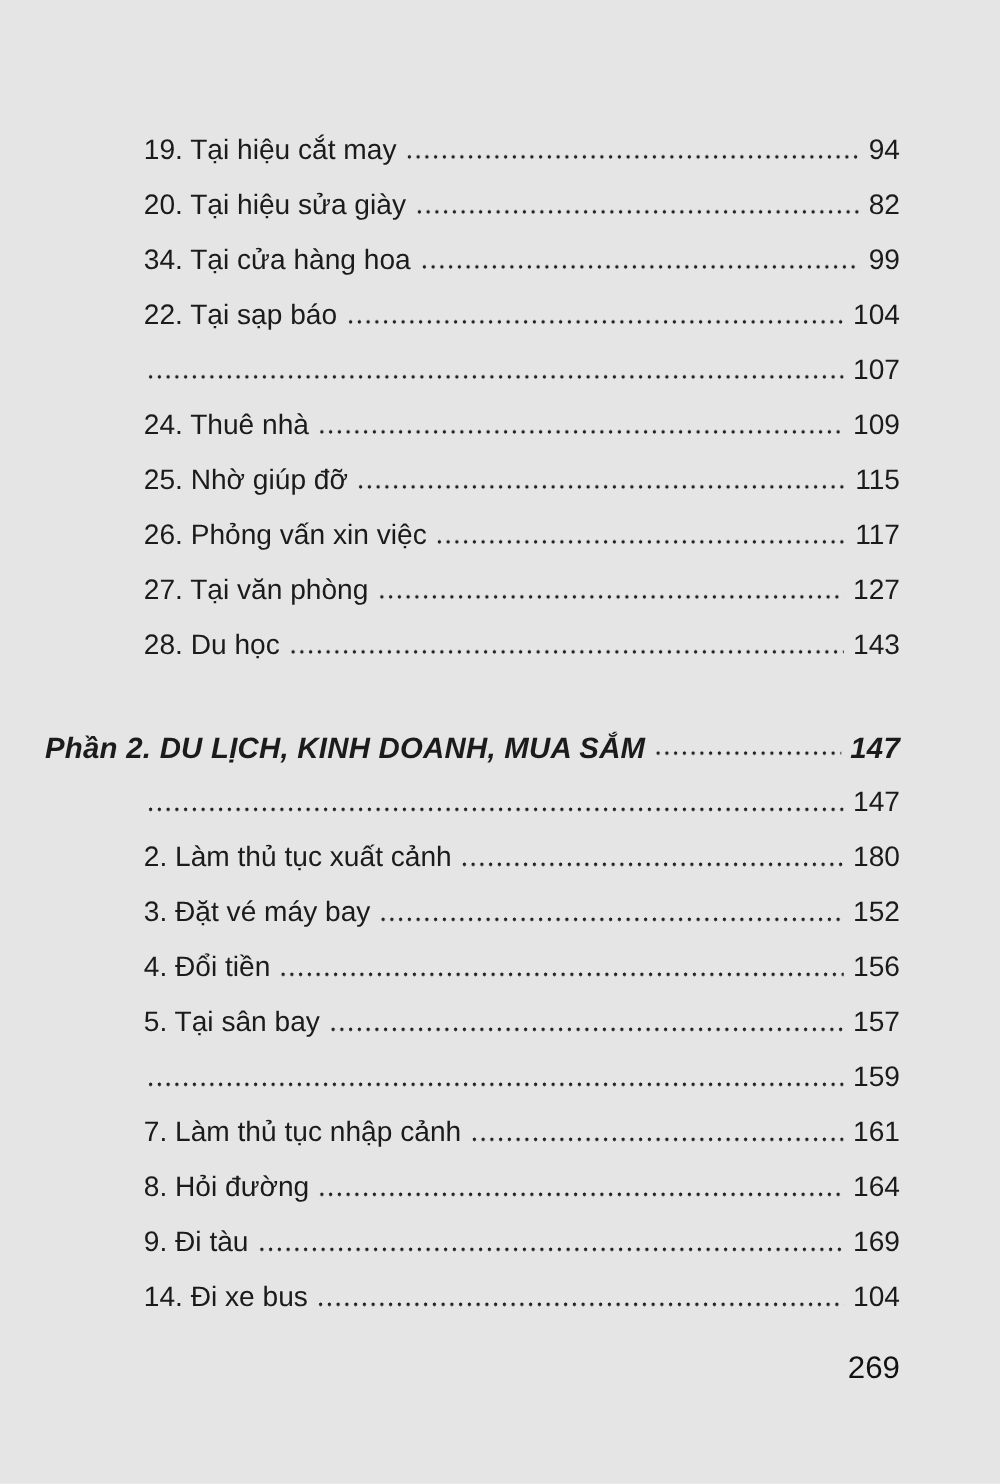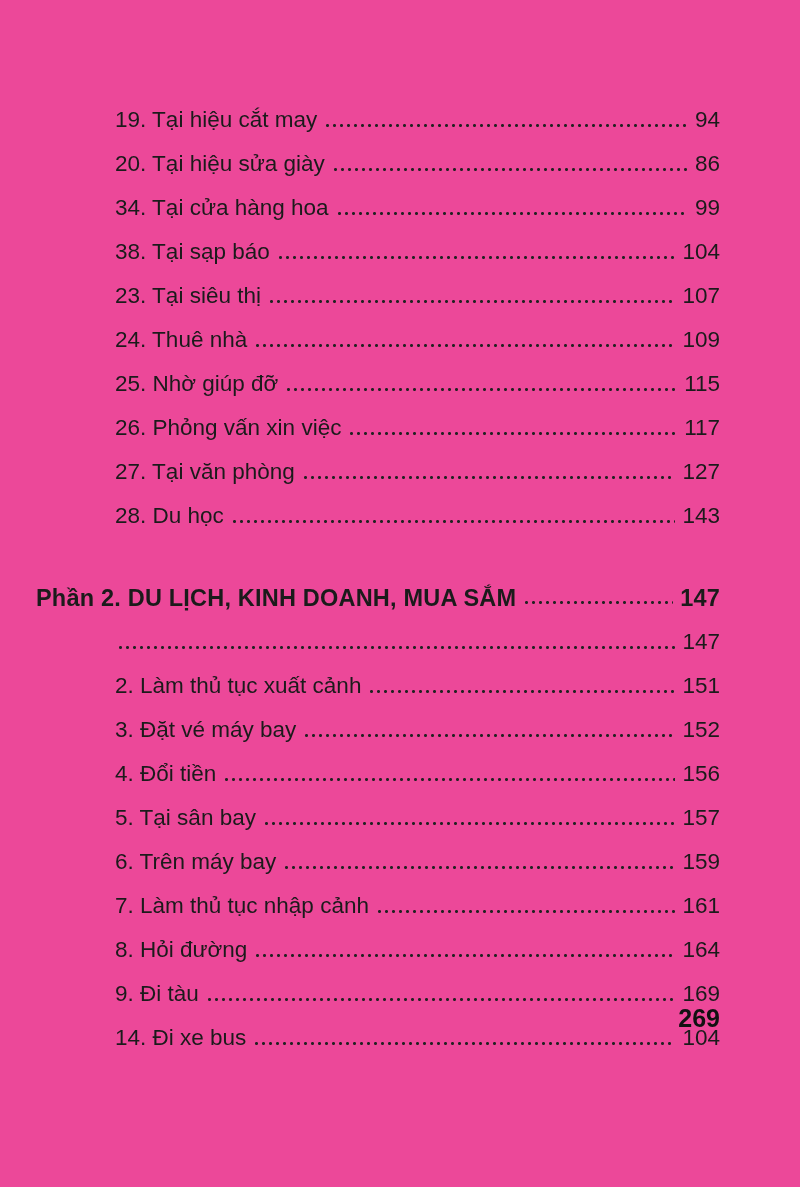--- a/index.html
+++ b/index.html
@@ -12,21 +12,21 @@
     width: 800px;
     height: 1187px;
     position: relative;
     font-family: "Liberation Sans", sans-serif;
     color: #1b1b1b;
     overflow: hidden;
   }
   .book-page {
     position: absolute;
     inset: 0;
-    background: #ec4899;
+    background: #e5e5e5;
   }
   .toc {
     position: absolute;
     top: 96px;
     left: 36px;
     width: 684px;
   }
   .toc-row {
     display: flex;
     align-items: flex-end;
@@ -54,61 +54,61 @@
     white-space: nowrap;
     padding-left: 3px;
   }
   .part-heading-row {
     margin-left: 0;
     margin-top: 36px;
     height: 46px;
     font-weight: 700;
     font-size: 23.5px;
     letter-spacing: 0.2px;
+    font-style: italic;
   }
   .part-heading-row .leader {
     margin-bottom: 13px;
   }
   .footer-pageno {
     position: absolute;
-    top: 1004px;
+    top: 1080px;
     right: 80px;
     font-size: 25px;
-    font-weight: 700;
+    font-weight: 400;
     color: #111111;
   }
 </style>
 </head>
 <body>
 
 <div class="book-page">
   <div class="toc">
 
     <div class="toc-row">
       <span class="title">19. Tại hiệu cắt may</span>
       <span class="leader"></span>
       <span class="pageno">94</span>
     </div>
     <div class="toc-row">
       <span class="title">20. Tại hiệu sửa giày</span>
       <span class="leader"></span>
-      <span class="pageno">86</span>
+      <span class="pageno">82</span>
     </div>
     <div class="toc-row">
       <span class="title">34. Tại cửa hàng hoa</span>
       <span class="leader"></span>
       <span class="pageno">99</span>
     </div>
     <div class="toc-row">
-      <span class="title">38. Tại sạp báo</span>
+      <span class="title">22. Tại sạp báo</span>
       <span class="leader"></span>
       <span class="pageno">104</span>
     </div>
     <div class="toc-row">
-      <span class="title">23. Tại siêu thị</span>
       <span class="leader"></span>
       <span class="pageno">107</span>
     </div>
     <div class="toc-row">
       <span class="title">24. Thuê nhà</span>
       <span class="leader"></span>
       <span class="pageno">109</span>
     </div>
     <div class="toc-row">
       <span class="title">25. Nhờ giúp đỡ</span>
@@ -137,39 +137,38 @@
       <span class="pageno">147</span>
     </div>
 
     <div class="toc-row">
       <span class="leader"></span>
       <span class="pageno">147</span>
     </div>
     <div class="toc-row">
       <span class="title">2. Làm thủ tục xuất cảnh</span>
       <span class="leader"></span>
-      <span class="pageno">151</span>
+      <span class="pageno">180</span>
     </div>
     <div class="toc-row">
       <span class="title">3. Đặt vé máy bay</span>
       <span class="leader"></span>
       <span class="pageno">152</span>
     </div>
     <div class="toc-row">
       <span class="title">4. Đổi tiền</span>
       <span class="leader"></span>
       <span class="pageno">156</span>
     </div>
     <div class="toc-row">
       <span class="title">5. Tại sân bay</span>
       <span class="leader"></span>
       <span class="pageno">157</span>
     </div>
     <div class="toc-row">
-      <span class="title">6. Trên máy bay</span>
       <span class="leader"></span>
       <span class="pageno">159</span>
     </div>
     <div class="toc-row">
       <span class="title">7. Làm thủ tục nhập cảnh</span>
       <span class="leader"></span>
       <span class="pageno">161</span>
     </div>
     <div class="toc-row">
       <span class="title">8. Hỏi đường</span>

